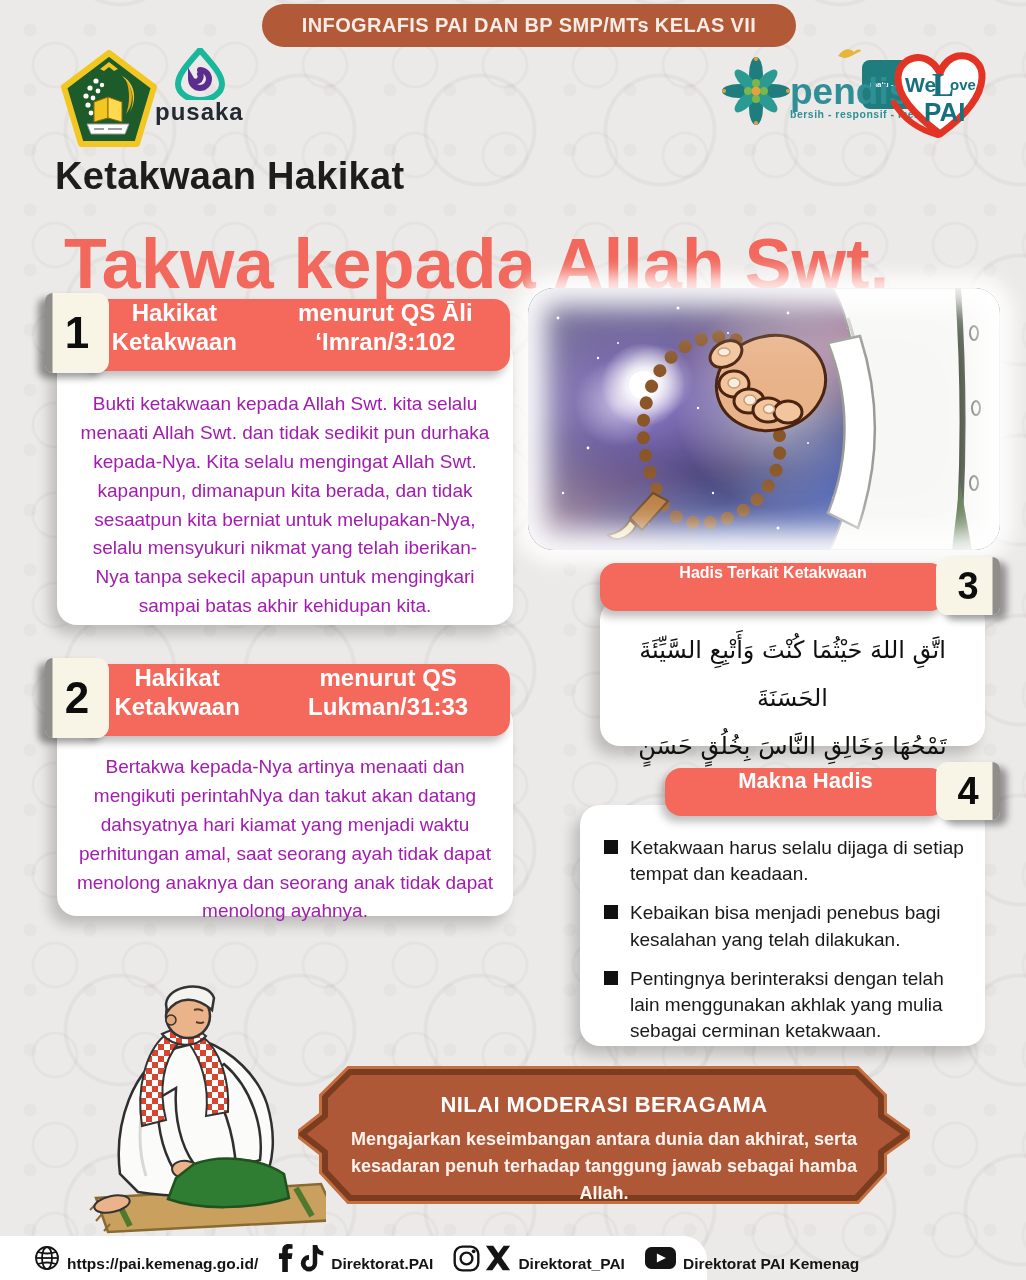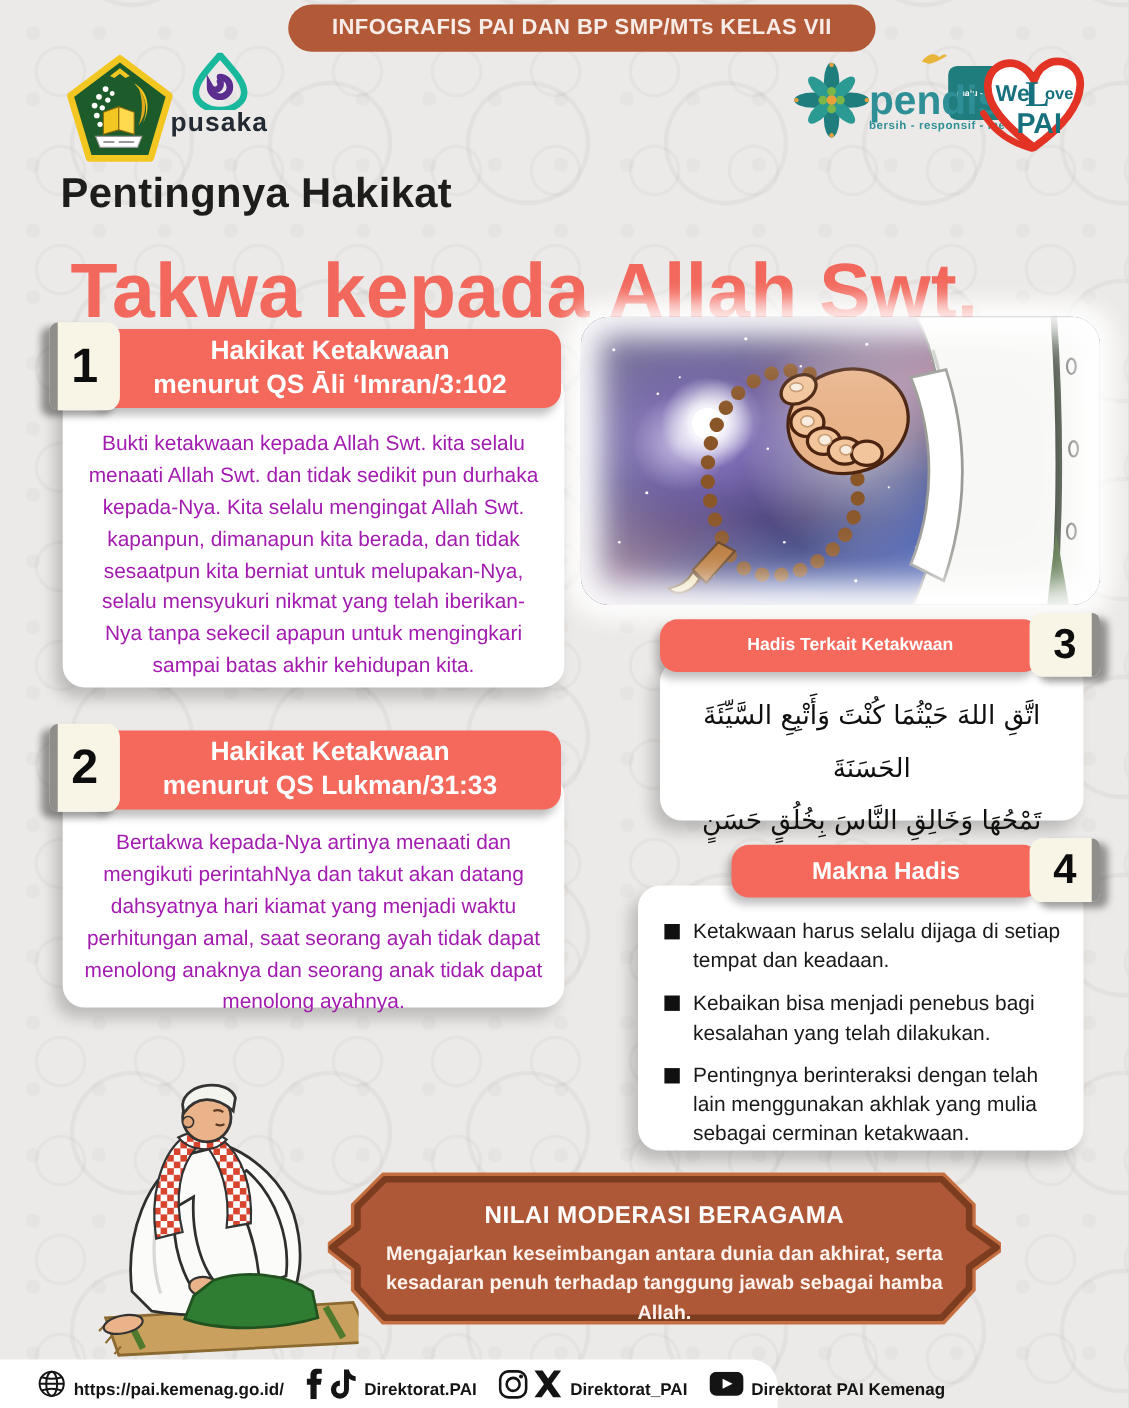--- a/index.html
+++ b/index.html
@@ -31,21 +31,21 @@
   .pendis-tag-top{ position:absolute; left:826px; top:60px; background:#1f7d7d; color:#fff; font-size:8px; font-weight:700; padding:20px 8px; border-radius:8px;margin-left:36px;}
   .pendis-tag-bottom{ position:absolute; left:790px; top:108px; font-size:10.5px; font-weight:700; color:#2f8f96; letter-spacing:.5px;}
 
   
   .title1{ position:absolute; left:55px; top:155px; font-size:38px; font-weight:600; color:#1d1d1b; letter-spacing:.3px;}
   .title2{ position:absolute; left:64px; top:196px; font-size:70px; font-weight:800; color:#f2685c; letter-spacing:.2px;margin-top:28px;}
 
   
   .card{ position:absolute; background:#ffffff; border-radius:20px; box-shadow:-7px 9px 14px rgba(0,0,0,.20); z-index:2;}
   .sec-header{ position:absolute; background:#f4695c; color:#fff; font-weight:800; text-align:center;
-    border-radius:16px; display:flex; flex-direction:column; justify-content:center; gap:2px;
+    border-radius:16px; display:flex; justify-content:center; gap:2px;
     box-shadow:-4px 6px 8px rgba(0,0,0,.25); z-index:3; line-height:1.2;}
   .sec-header .hl{ font-size:24px; }
   .badge{ position:absolute; display:flex; align-items:center; justify-content:center;
     font-weight:800; color:#0d0d0d; z-index:4; }
   .badge.left{ width:64px; height:80px; font-size:44px; border-radius:8px 12px 12px 8px;
     background:linear-gradient(90deg,#8f8e8a 0px,#8f8e8a 7px,#f9f5e6 8px);
     box-shadow:-7px 5px 7px rgba(0,0,0,.38);}
   .badge.right{ width:64px; height:58px; font-size:38px; border-radius:12px 8px 8px 12px;
     background:linear-gradient(270deg,#8f8e8a 0px,#8f8e8a 7px,#f9f5e6 8px);
     box-shadow:7px 5px 7px rgba(0,0,0,.38);}
@@ -179,21 +179,21 @@
 
   <svg class="logo" style="left:888px;top:48px;" width="104" height="92" viewBox="0 0 104 92">
     <path d="M52 86 C 26 66, 9 48, 10 29 C 11 14, 25 6, 38 11 C 45 14, 49 19, 52 25 C 55 17, 61 10, 70 8 C 84 6, 95 16, 94 30 C 93 50, 77 68, 52 86 Z" fill="#ffffff" stroke="#e23325" stroke-width="7" stroke-linejoin="round"></path>
     <path d="M6 55 C 16 72, 32 82, 50 87" fill="none" stroke="#e23325" stroke-width="6" stroke-linecap="round"></path>
     <text x="17" y="44" font-size="21" font-weight="bold" fill="#17707e" font-family="Liberation Sans, sans-serif">We</text>
     <text x="44" y="48" font-size="33" font-weight="bold" fill="#17707e" font-family="Liberation Serif, serif">L</text>
     <text x="62" y="42" font-size="15" font-weight="bold" fill="#17707e" font-family="Liberation Sans, sans-serif">ove</text>
     <text x="36" y="73" font-size="26" font-weight="bold" fill="#17707e" font-family="Liberation Sans, sans-serif">PAI</text>
   </svg>
 
-  <div class="title1">Pentingnya Hakikat</div>
+  <div class="title1">Ketakwaan Hakikat</div>
   <div class="title2">Takwa kepada Allah Swt.</div>
 
   <div class="card card-body" id="card1">
     <span>Bukti ketakwaan kepada Allah Swt. kita selalu menaati Allah Swt. dan tidak sedikit pun durhaka kepada-Nya. Kita selalu mengingat Allah Swt. kapanpun, dimanapun kita berada, dan tidak sesaatpun kita berniat untuk melupakan-Nya, selalu mensyukuri nikmat yang telah iberikan-Nya tanpa sekecil apapun untuk mengingkari sampai batas akhir kehidupan kita.</span>
   </div>
   <div class="sec-header" id="hdr1">
     <span class="hl">Hakikat Ketakwaan</span>
     <span class="hl">menurut QS Āli ‘Imran/3:102</span>
   </div>
   <div class="badge left" id="bdg1">1</div>

